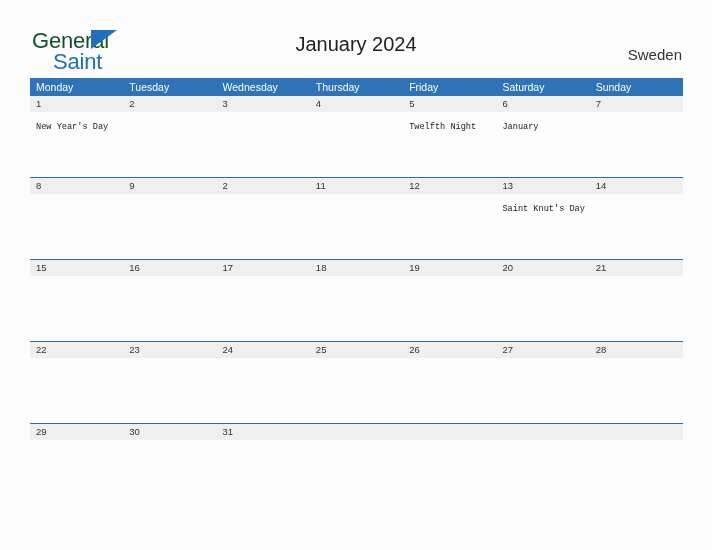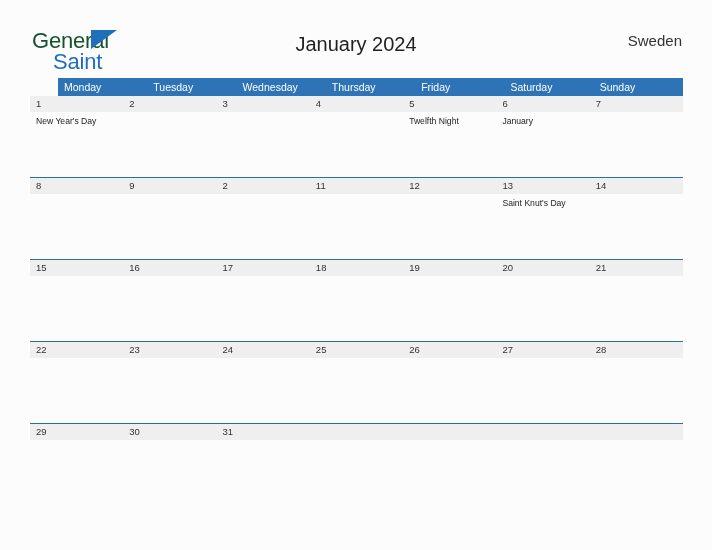--- a/index.html
+++ b/index.html
@@ -64,39 +64,38 @@
     top: 33px;
     text-align: center;
     font-size: 20px;
     color: #222222;
     font-family: "Liberation Sans", sans-serif;
   }
 
   .cal-region {
     position: absolute;
     right: 30px;
-    top: 32px;
+    top: 46px;
     font-size: 15px;
     color: #333333;
     font-family: "Liberation Sans", sans-serif;
   }
 
   
   .calendar {
     position: absolute;
     left: 30px;
     top: 78px;
     width: 653px;
   }
 
   .weekday-row {
     display: flex;
     background: #2e73b5;
     height: 18px;
-    margin-left: 28px;
   }
   .weekday-cell {
     flex: 1 1 0;
     color: #ffffff;
     font-size: 10.5px;
     line-height: 18px;
     padding-left: 6px;
     box-sizing: border-box;
     font-family: "Liberation Sans", sans-serif;
     white-space: nowrap;
@@ -130,21 +129,22 @@
     background: #fcfcfc;
     height: 65px;
   }
   .event-cell {
     flex: 1 1 0;
     padding: 4px 4px 0 6px;
     box-sizing: border-box;
     font-size: 8.6px;
     line-height: 11px;
     color: #222222;
-    font-family: Liberation Sans, sans-serif;
+    font-family: Liberation Mono, monospace;
+    margin-top: 6px;
   }
   .event-item {
     display: block;
     white-space: nowrap;
   }
 </style>
 </head>
 <body>
 
 <div class="page-header">

